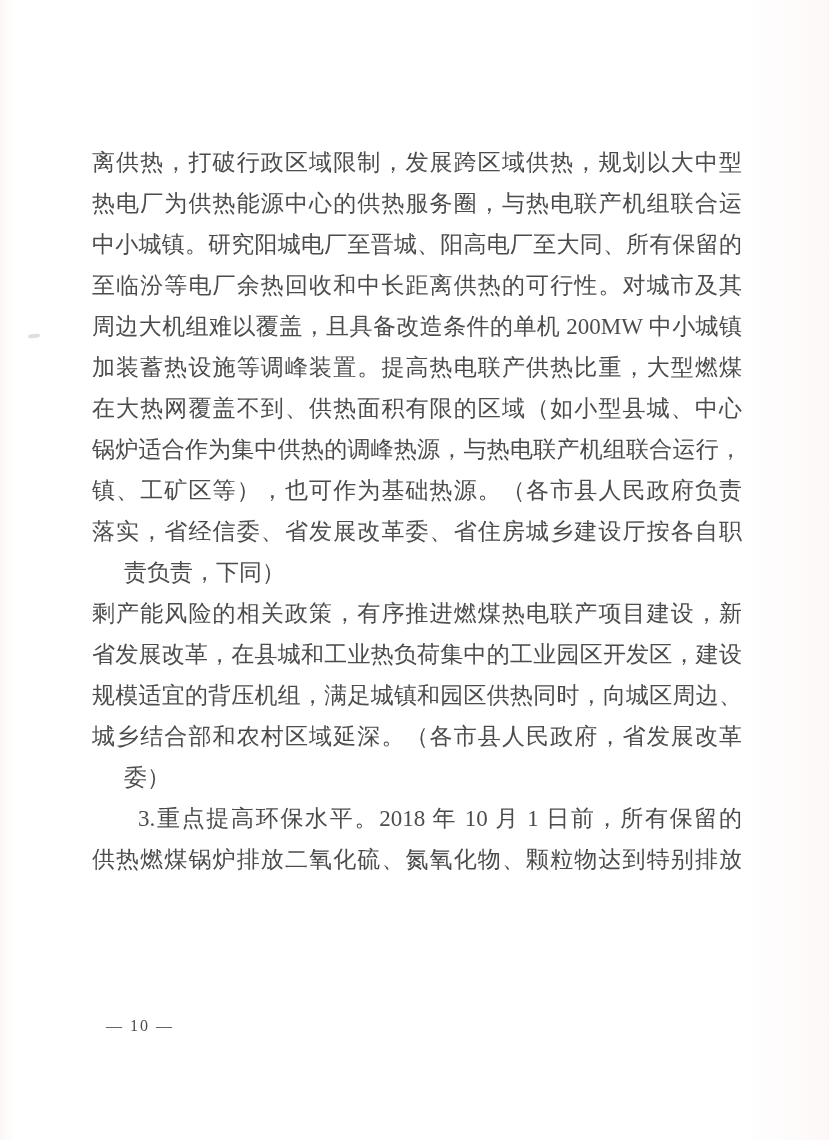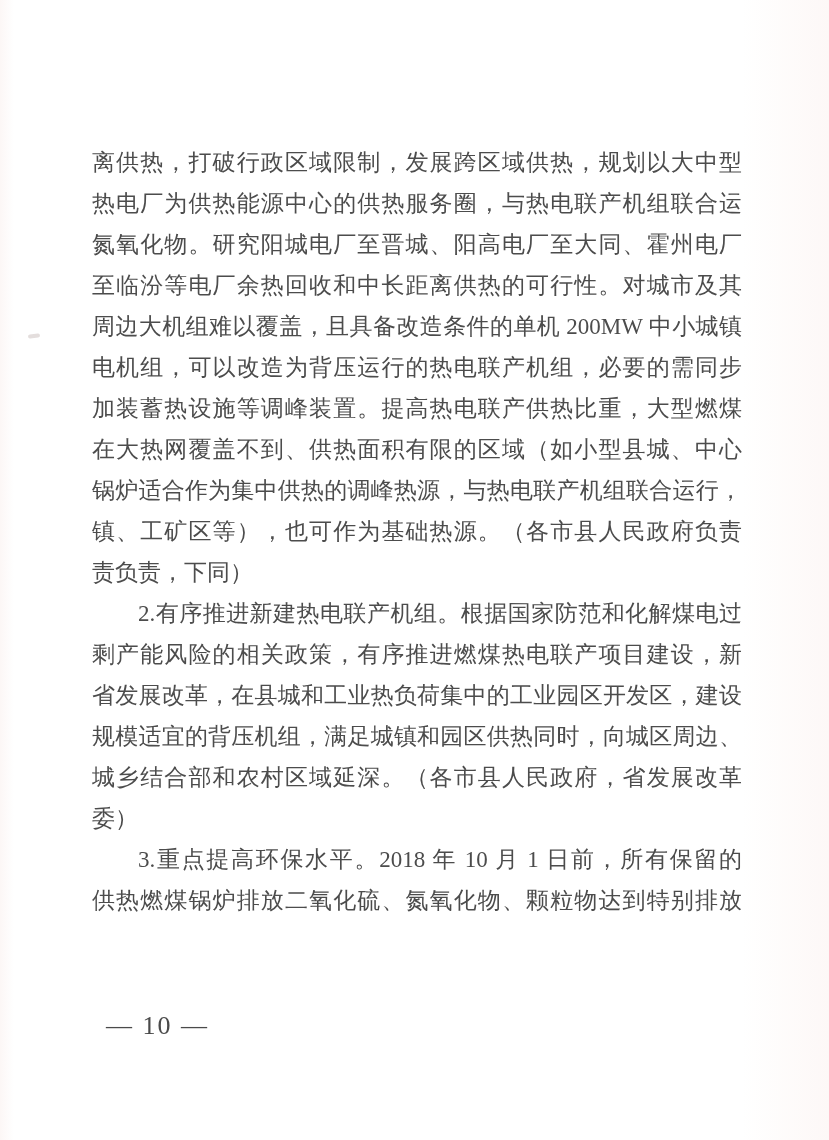--- a/index.html
+++ b/index.html
@@ -44,54 +44,54 @@
     overflow: hidden;
   }
   .line.j {
     text-align: justify;
     text-align-last: justify;
     text-justify: inter-character;
   }
   .line.short {
     text-align: right;
     text-align-last: left;
+    margin-left: 32px;
   }
   .line.indent {
     text-indent: 2em;
   }
   .footer {
     position: absolute;
     left: 106px;
     top: 1012px;
     color: #4a4a4a;
-    font-size: 26px;
+    font-size: 16px;
     line-height: 28px;
     letter-spacing: 2px;
   }
 </style>
 </head>
 <body>
 
 <div class="page">
 
   <div class="speck"></div>
 
   <div class="textblock">
     <div class="line j">离供热，打破行政区域限制，发展跨区域供热，规划以大中型</div>
     <div class="line j">热电厂为供热能源中心的供热服务圈，与热电联产机组联合运行、</div>
-    <div class="line j">氮氧化物。研究阳城电厂至晋城、阳高电厂至大同、霍州电厂</div>
+    <div class="line j">中小城镇。研究阳城电厂至晋城、阳高电厂至大同、所有保留的</div>
     <div class="line j">至临汾等电厂余热回收和中长距离供热的可行性。对城市及其</div>
     <div class="line j">周边大机组难以覆盖，且具备改造条件的单机 200MW 中小城镇</div>
-    <div class="line j">电机组，可以改造为背压运行的热电联产机组，必要的需同步</div>
     <div class="line j">加装蓄热设施等调峰装置。提高热电联产供热比重，大型燃煤</div>
     <div class="line j">在大热网覆盖不到、供热面积有限的区域（如小型县城、中心</div>
     <div class="line j">锅炉适合作为集中供热的调峰热源，与热电联产机组联合运行，</div>
     <div class="line j">镇、工矿区等），也可作为基础热源。（各市县人民政府负责</div>
+    <div class="line j">落实，省经信委、省发展改革委、省住房城乡建设厅按各自职</div>
     <div class="line short">责负责，下同）</div>
-    <div class="line j indent">2.有序推进新建热电联产机组。根据国家防范和化解煤电过</div>
     <div class="line j">剩产能风险的相关政策，有序推进燃煤热电联产项目建设，新</div>
     <div class="line j">省发展改革，在县城和工业热负荷集中的工业园区开发区，建设</div>
     <div class="line j">规模适宜的背压机组，满足城镇和园区供热同时，向城区周边、</div>
     <div class="line j">城乡结合部和农村区域延深。（各市县人民政府，省发展改革</div>
     <div class="line short">委）</div>
     <div class="line j indent">3.重点提高环保水平。2018 年 10 月 1 日前，所有保留的</div>
     <div class="line j">供热燃煤锅炉排放二氧化硫、氮氧化物、颗粒物达到特别排放</div>
   </div>
 
   <div class="footer">

